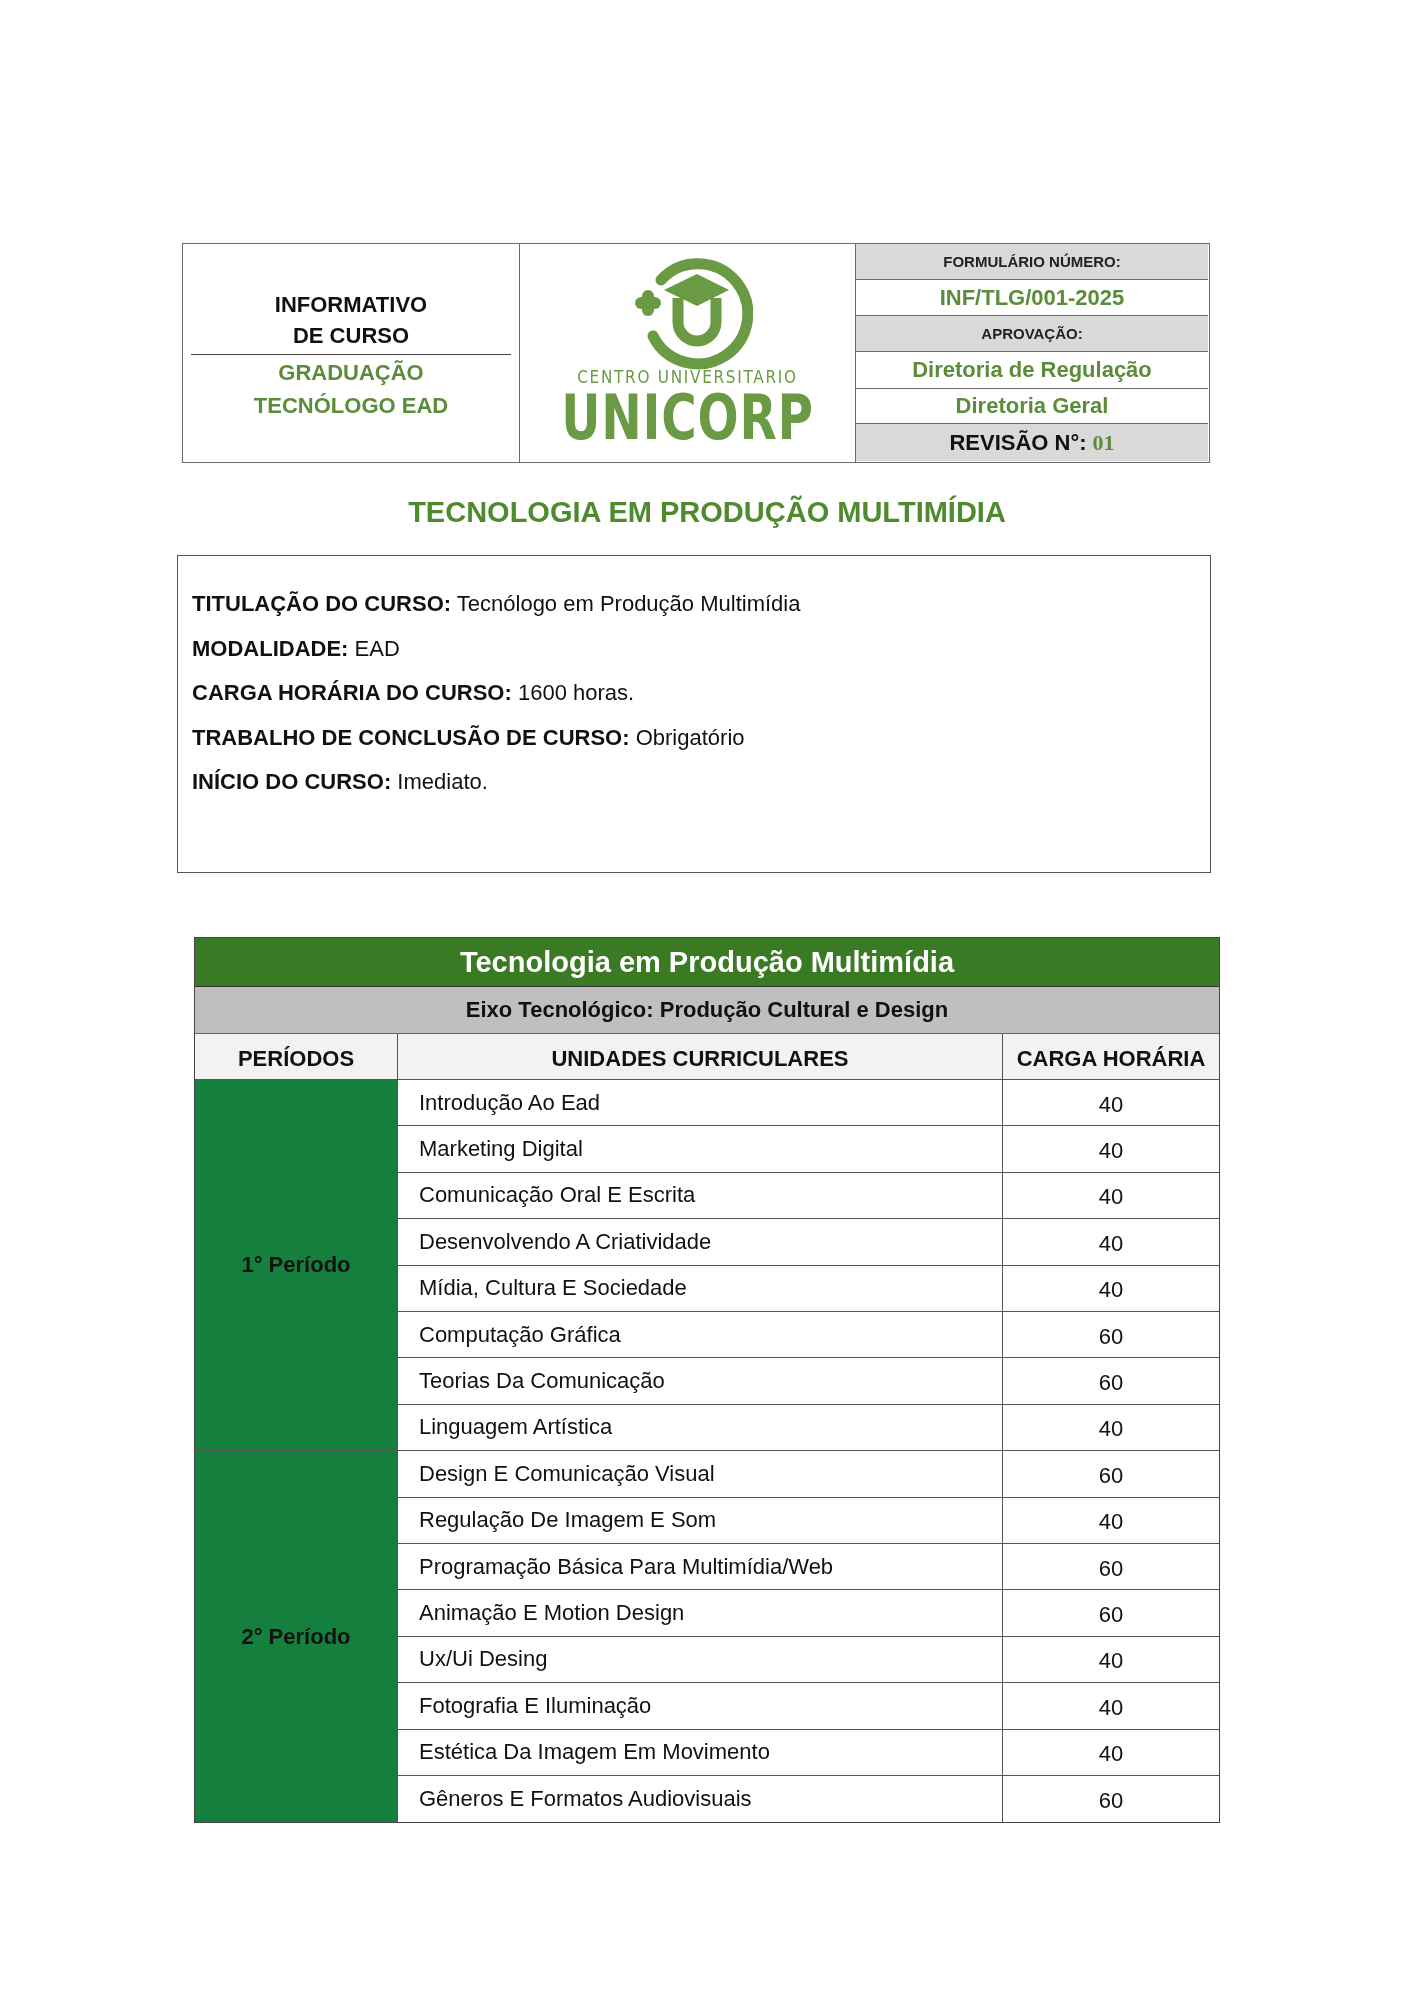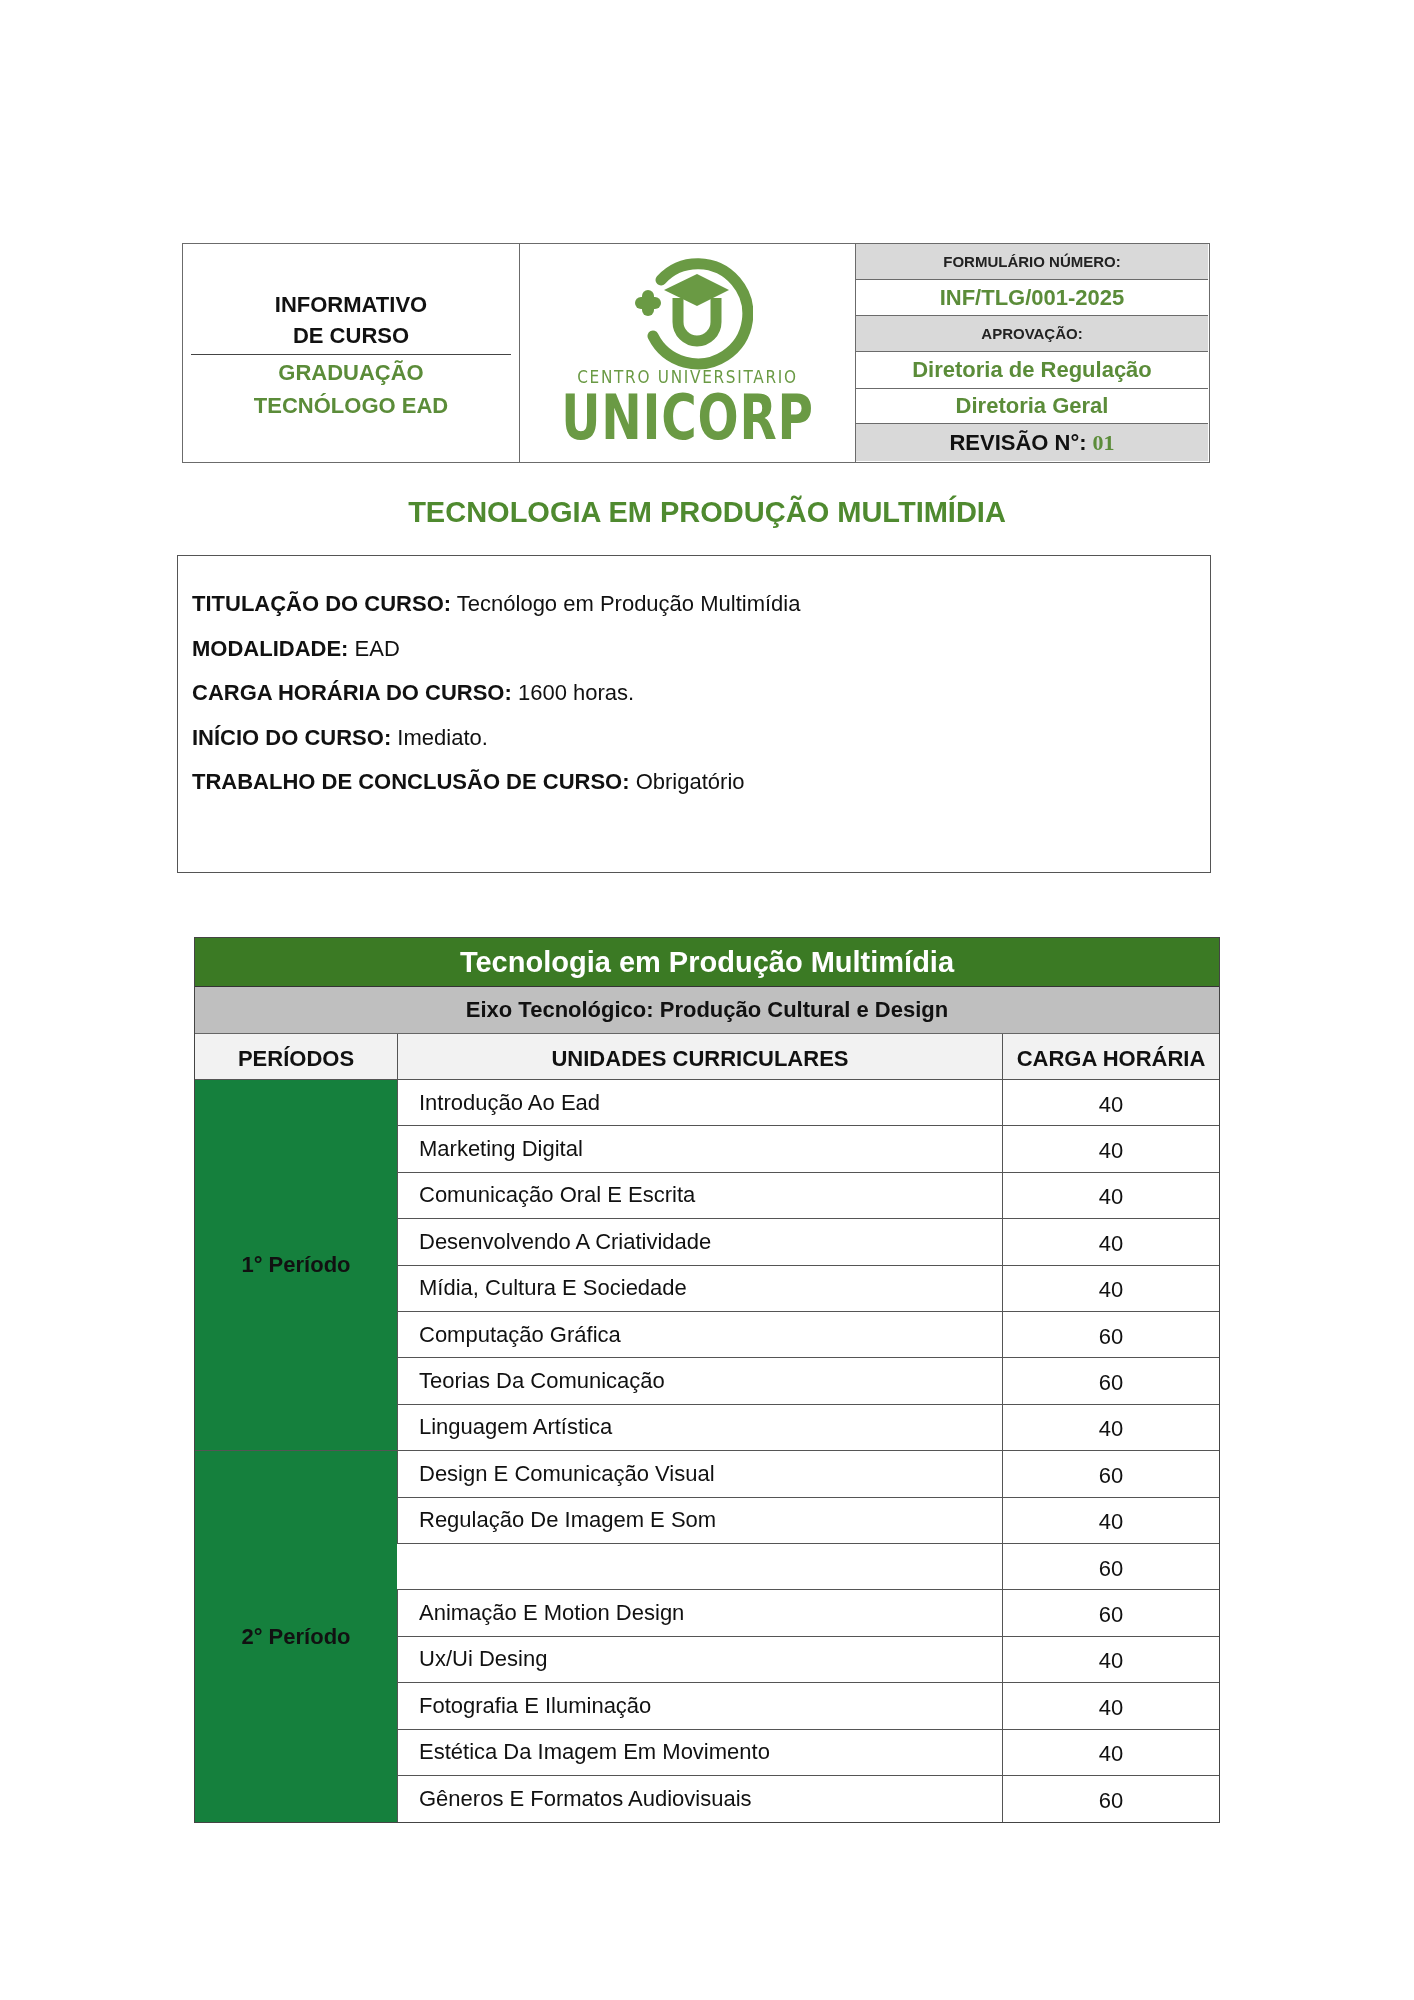--- a/index.html
+++ b/index.html
@@ -91,22 +91,22 @@
     </div>
   </div>
 </div>
 
 <div class="abs doc-title">TECNOLOGIA EM PRODUÇÃO MULTIMÍDIA</div>
 
 <div class="abs info">
   <div class="info-line"><span class="lbl">TITULAÇÃO DO CURSO:</span><span> Tecnólogo em Produção Multimídia</span></div>
   <div class="info-line"><span class="lbl">MODALIDADE:</span><span> EAD</span></div>
   <div class="info-line"><span class="lbl">CARGA HORÁRIA DO CURSO:</span><span> 1600 horas.</span></div>
+  <div class="info-line"><span class="lbl">TRABALHO DE CONCLUSÃO DE CURSO:</span><span> Obrigatório</span></div>
   <div class="info-line"><span class="lbl">INÍCIO DO CURSO:</span><span> Imediato.</span></div>
-  <div class="info-line"><span class="lbl">TRABALHO DE CONCLUSÃO DE CURSO:</span><span> Obrigatório</span></div>
 </div>
 
 <div class="abs ct">
   <div class="ct-title">Tecnologia em Produção Multimídia</div>
   <div class="ct-axis">Eixo Tecnológico: Produção Cultural e Design</div>
   <div class="ct-head">
     <div class="hc col1">PERÍODOS</div>
     <div class="hc col2">UNIDADES CURRICULARES</div>
     <div class="hc col3">CARGA HORÁRIA</div>
   </div>
@@ -148,20 +148,21 @@
   <div class="period" style="top:513.2px; height:370.8px; border-bottom:none;">2° Período</div>
   <div class="row" style="top:513.2px;">
       <div class="name">Design E Comunicação Visual</div>
       <div class="hours">60</div>
     </div>
   <div class="row" style="top:559.6px;">
       <div class="name">Regulação De Imagem E Som</div>
       <div class="hours">40</div>
     </div>
   <div class="row" style="top:606px;">
+      <div class="name">Programação Básica Para Multimídia/Web</div>
       <div class="hours">60</div>
     </div>
   <div class="row" style="top:652.4px;">
       <div class="name">Animação E Motion Design</div>
       <div class="hours">60</div>
     </div>
   <div class="row" style="top:698.8px;">
       <div class="name">Ux/Ui Desing</div>
       <div class="hours">40</div>
     </div>

